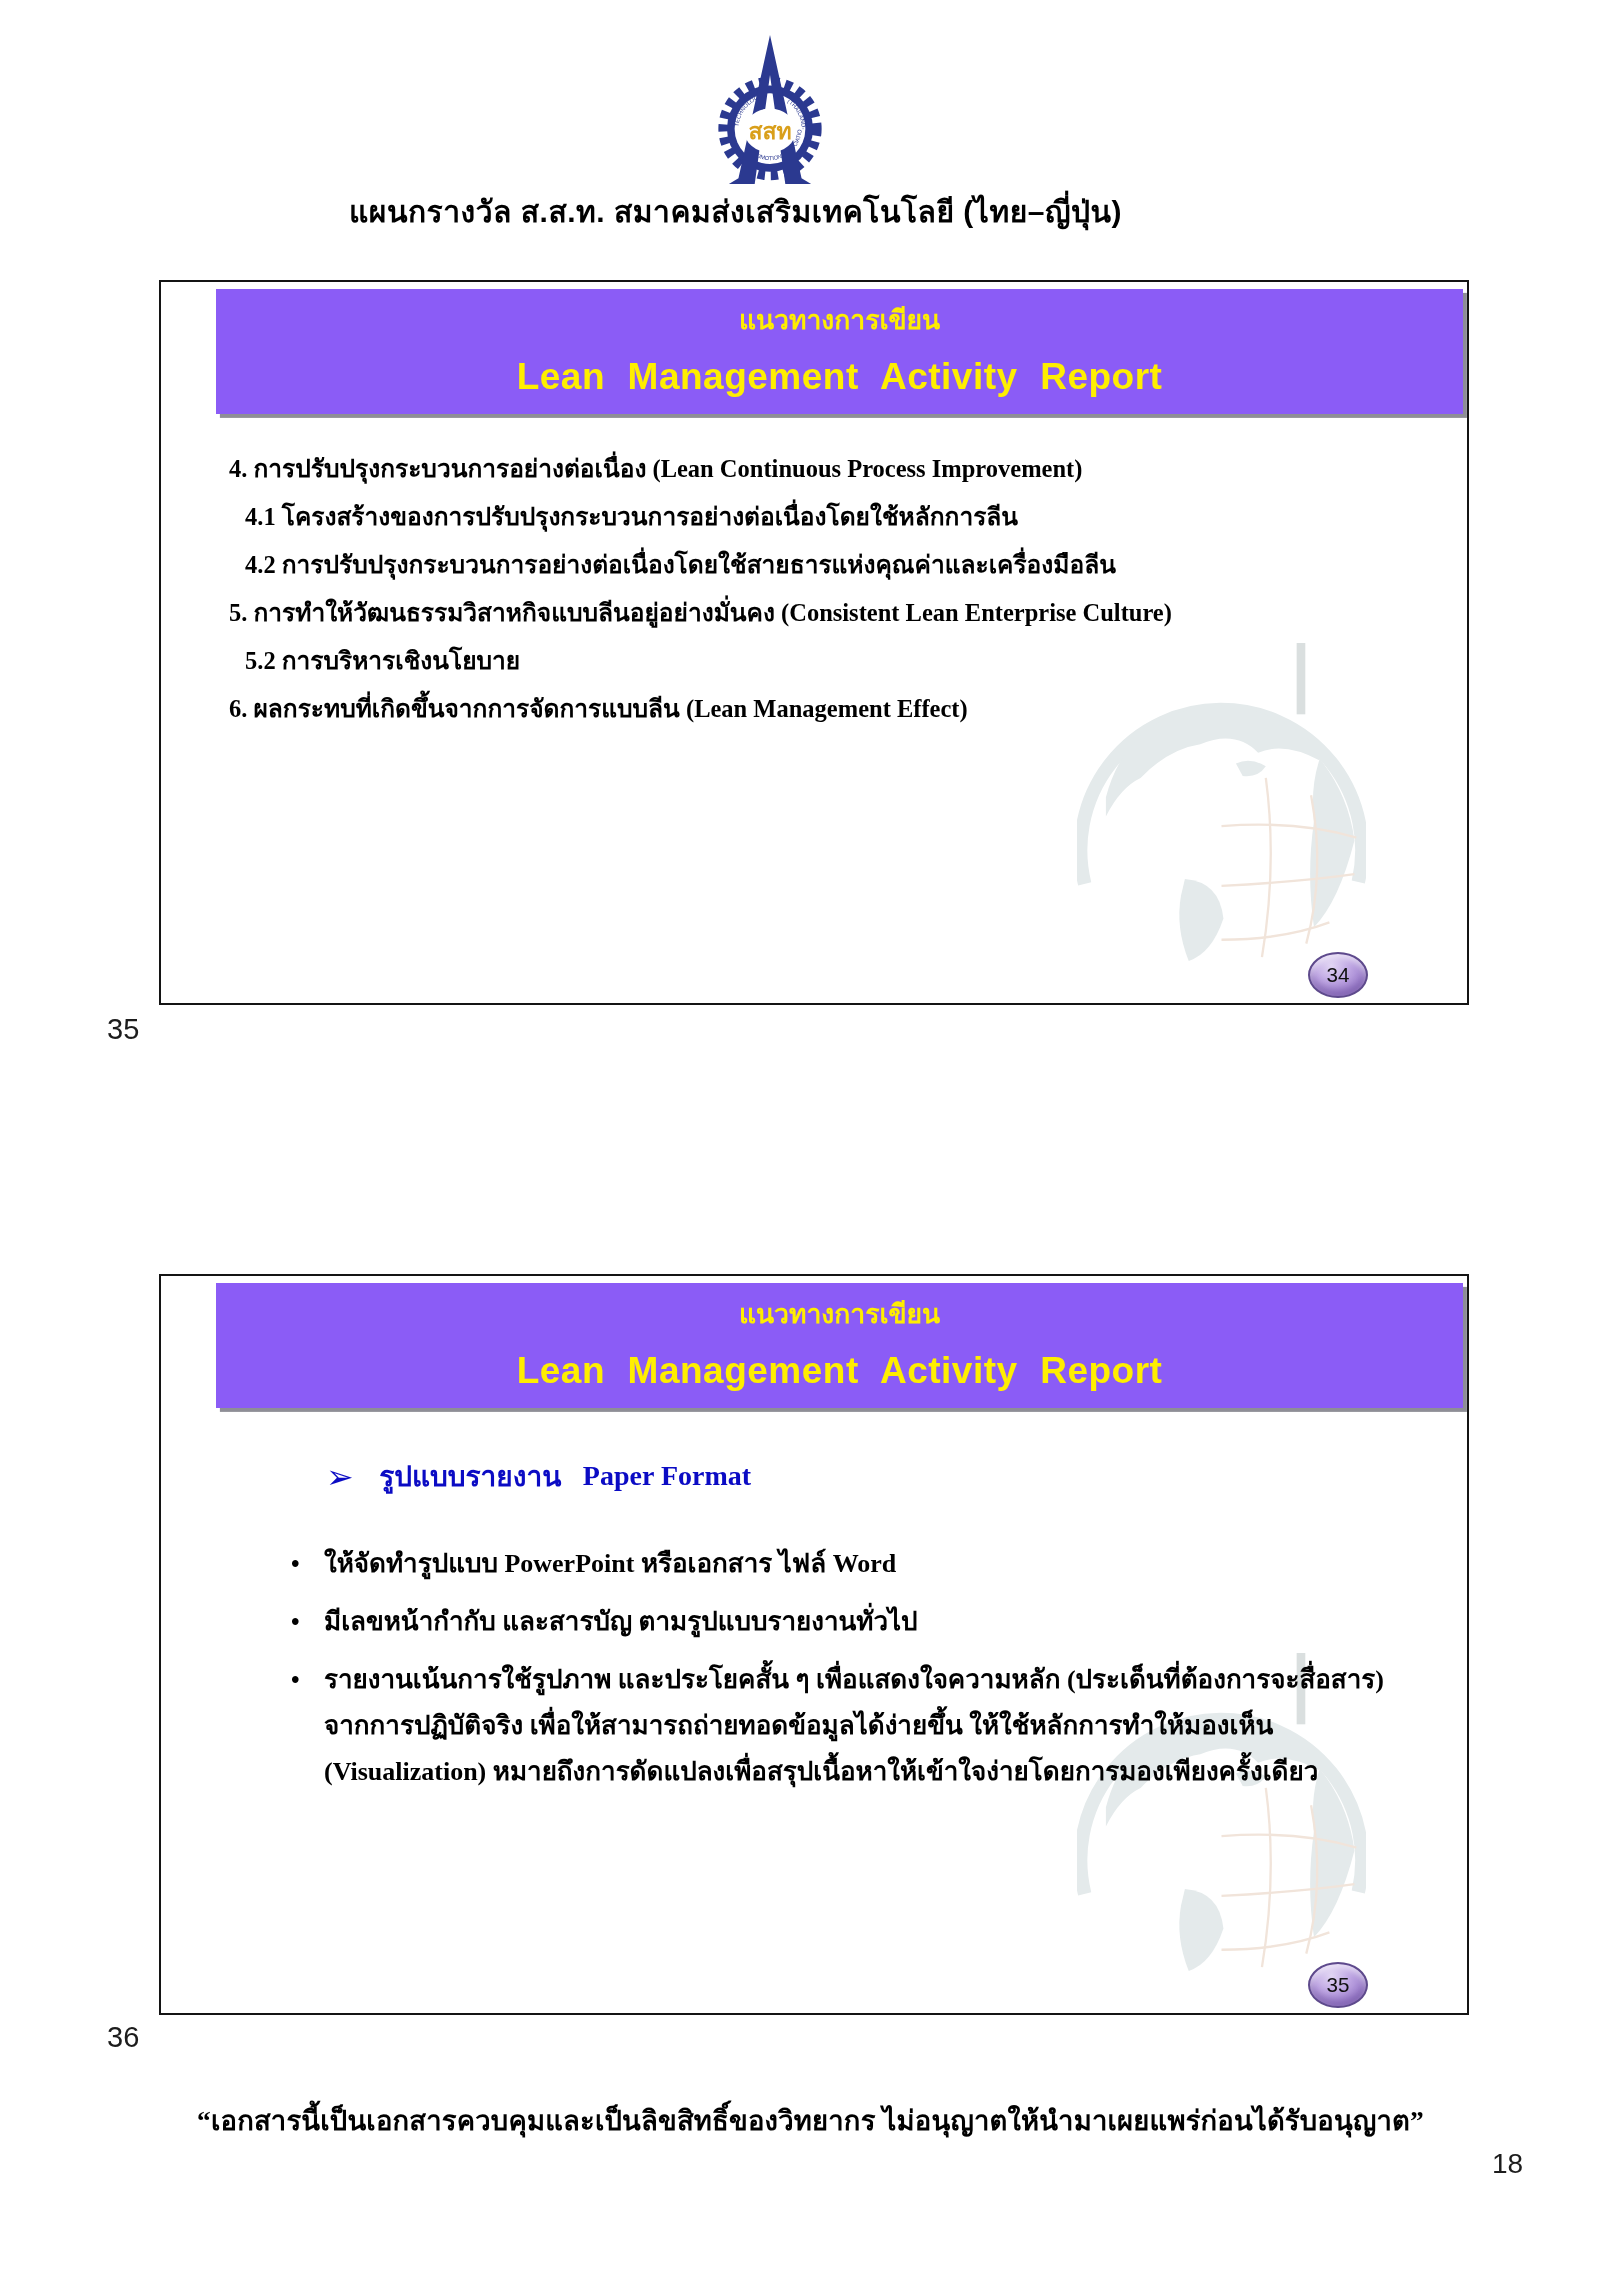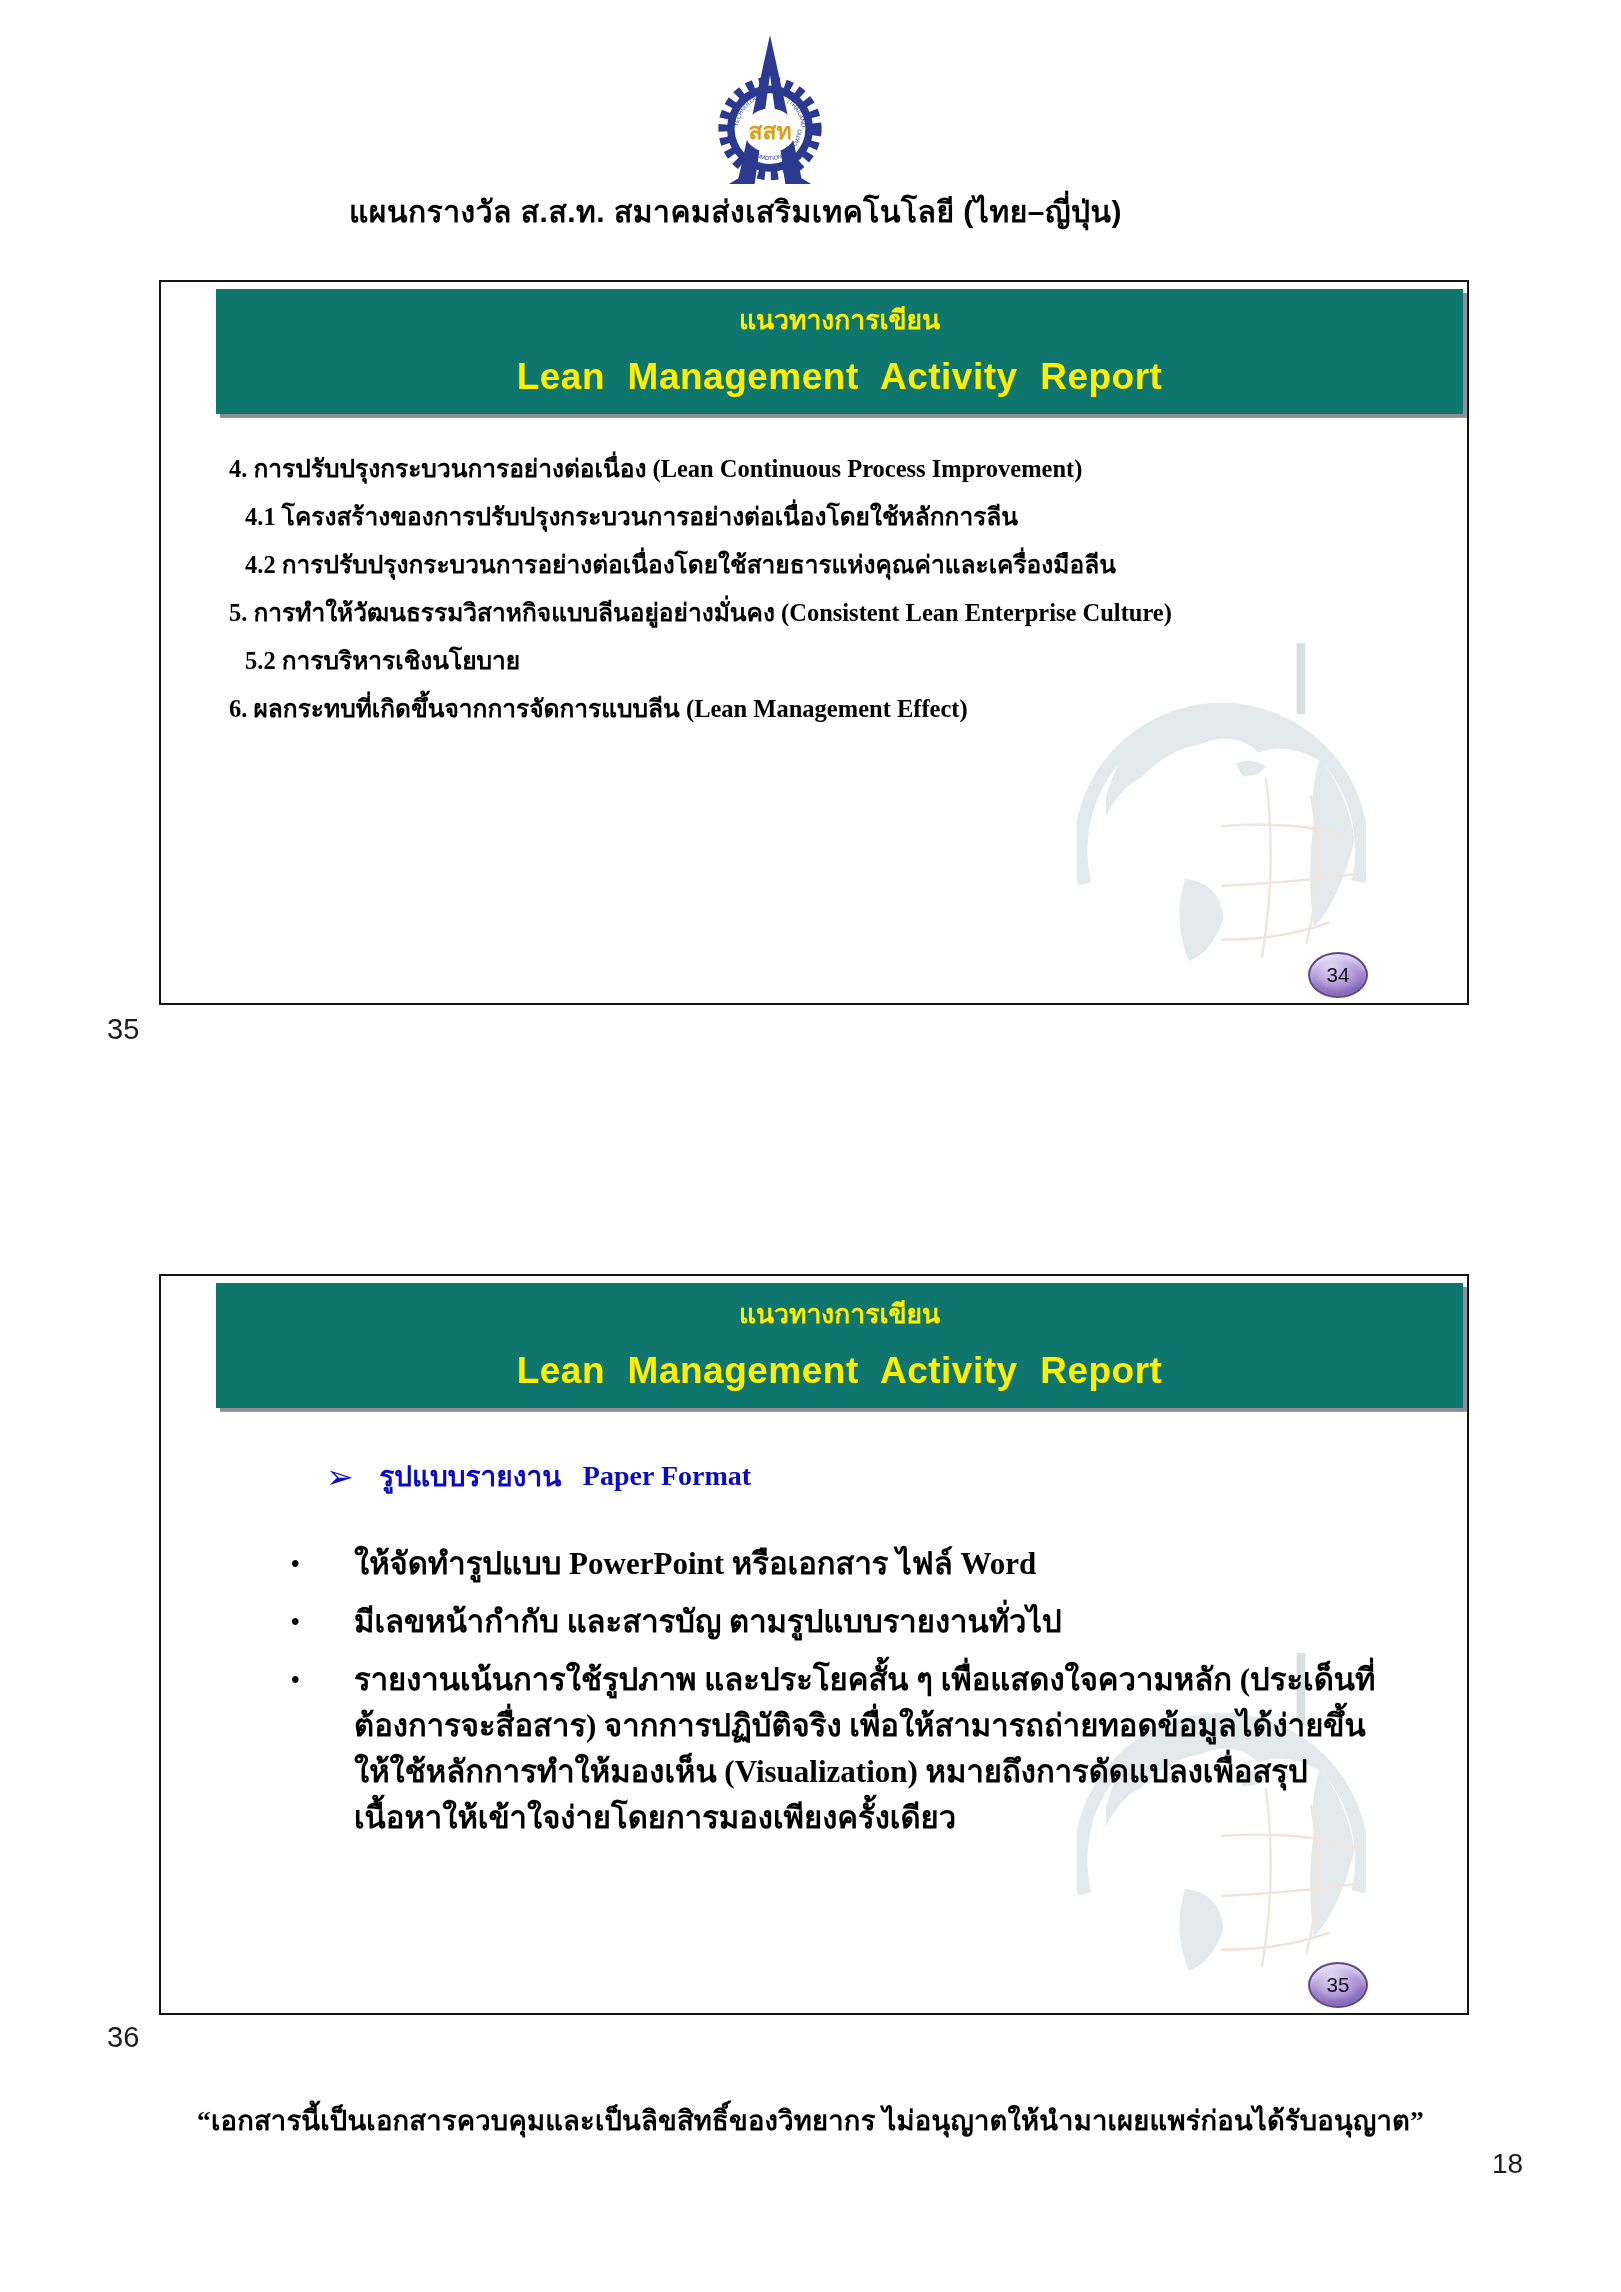--- a/index.html
+++ b/index.html
@@ -17,21 +17,21 @@
   }
   
   .slide{
     position:absolute;left:159px;width:1306px;background:#fff;
     border:2px solid #141414;overflow:hidden;
   }
   #slide1{top:280px;height:721px;}
   #slide2{top:1274px;height:737px;}
   .band{
     position:absolute;left:55px;right:3.9px;top:6.9px;height:125px;
-    background:#0f766e;box-shadow:3.9px 3.9px 0 #8e8e96;text-align:center;
+    background:#8b5cf6;box-shadow:3.9px 3.9px 0 #8e8e96;text-align:center;
   }
   .band .sub{
     margin-top:9.8px;font-family:"Liberation Sans",sans-serif;font-weight:bold;
     font-size:26.5px;color:#ffee00;
   }
   .band .main{
     margin-top:15.7px;font-family:"Liberation Sans",sans-serif;font-weight:bold;
     font-size:37px;color:#ffee00;word-spacing:11.8px;letter-spacing:0.5px;
   }
   
@@ -44,21 +44,21 @@
   .section-heading{
     position:absolute;top:178px;left:165px;color:#0b0bc4;font-weight:bold;
     font-size:28px;display:flex;align-items:center;
   }
   .arrow{font-size:33px;margin-right:25.5px;line-height:1;color:#0b0bc4;
     font-family:"DejaVu Sans",sans-serif;}
   .sh-thai{margin-right:21.6px;}
   .bullets{position:absolute;top:265px;left:130px;right:78px;}
   .bullet{display:flex;margin-bottom:11.8px;}
   .dot{width:33px;flex:0 0 33px;font-size:24.5px;font-weight:bold;line-height:46px;}
-  .btext{font-size:31px;font-weight:bold;line-height:46px;margin-left:30px;}
+  .btext{font-size:26px;font-weight:bold;line-height:46px;}
   
   .globe{position:absolute;right:101px;bottom:5.9px;width:289px;height:365px;pointer-events:none;}
   .badge{
     position:absolute;right:99px;bottom:4.9px;width:56px;height:42px;border-radius:50%;
     background:radial-gradient(ellipse at 38% 28%, #e2d6f4 0%, #bda4e2 40%, #9b7dcb 72%, #8363b4 100%);
     border:2px solid #5e4a8c;
     box-shadow:inset 0 -6.9px 7.8px rgba(80,50,130,.30), inset 0 3.9px 5.9px rgba(255,255,255,.65);
     text-align:center;
   }
   .badge span{

